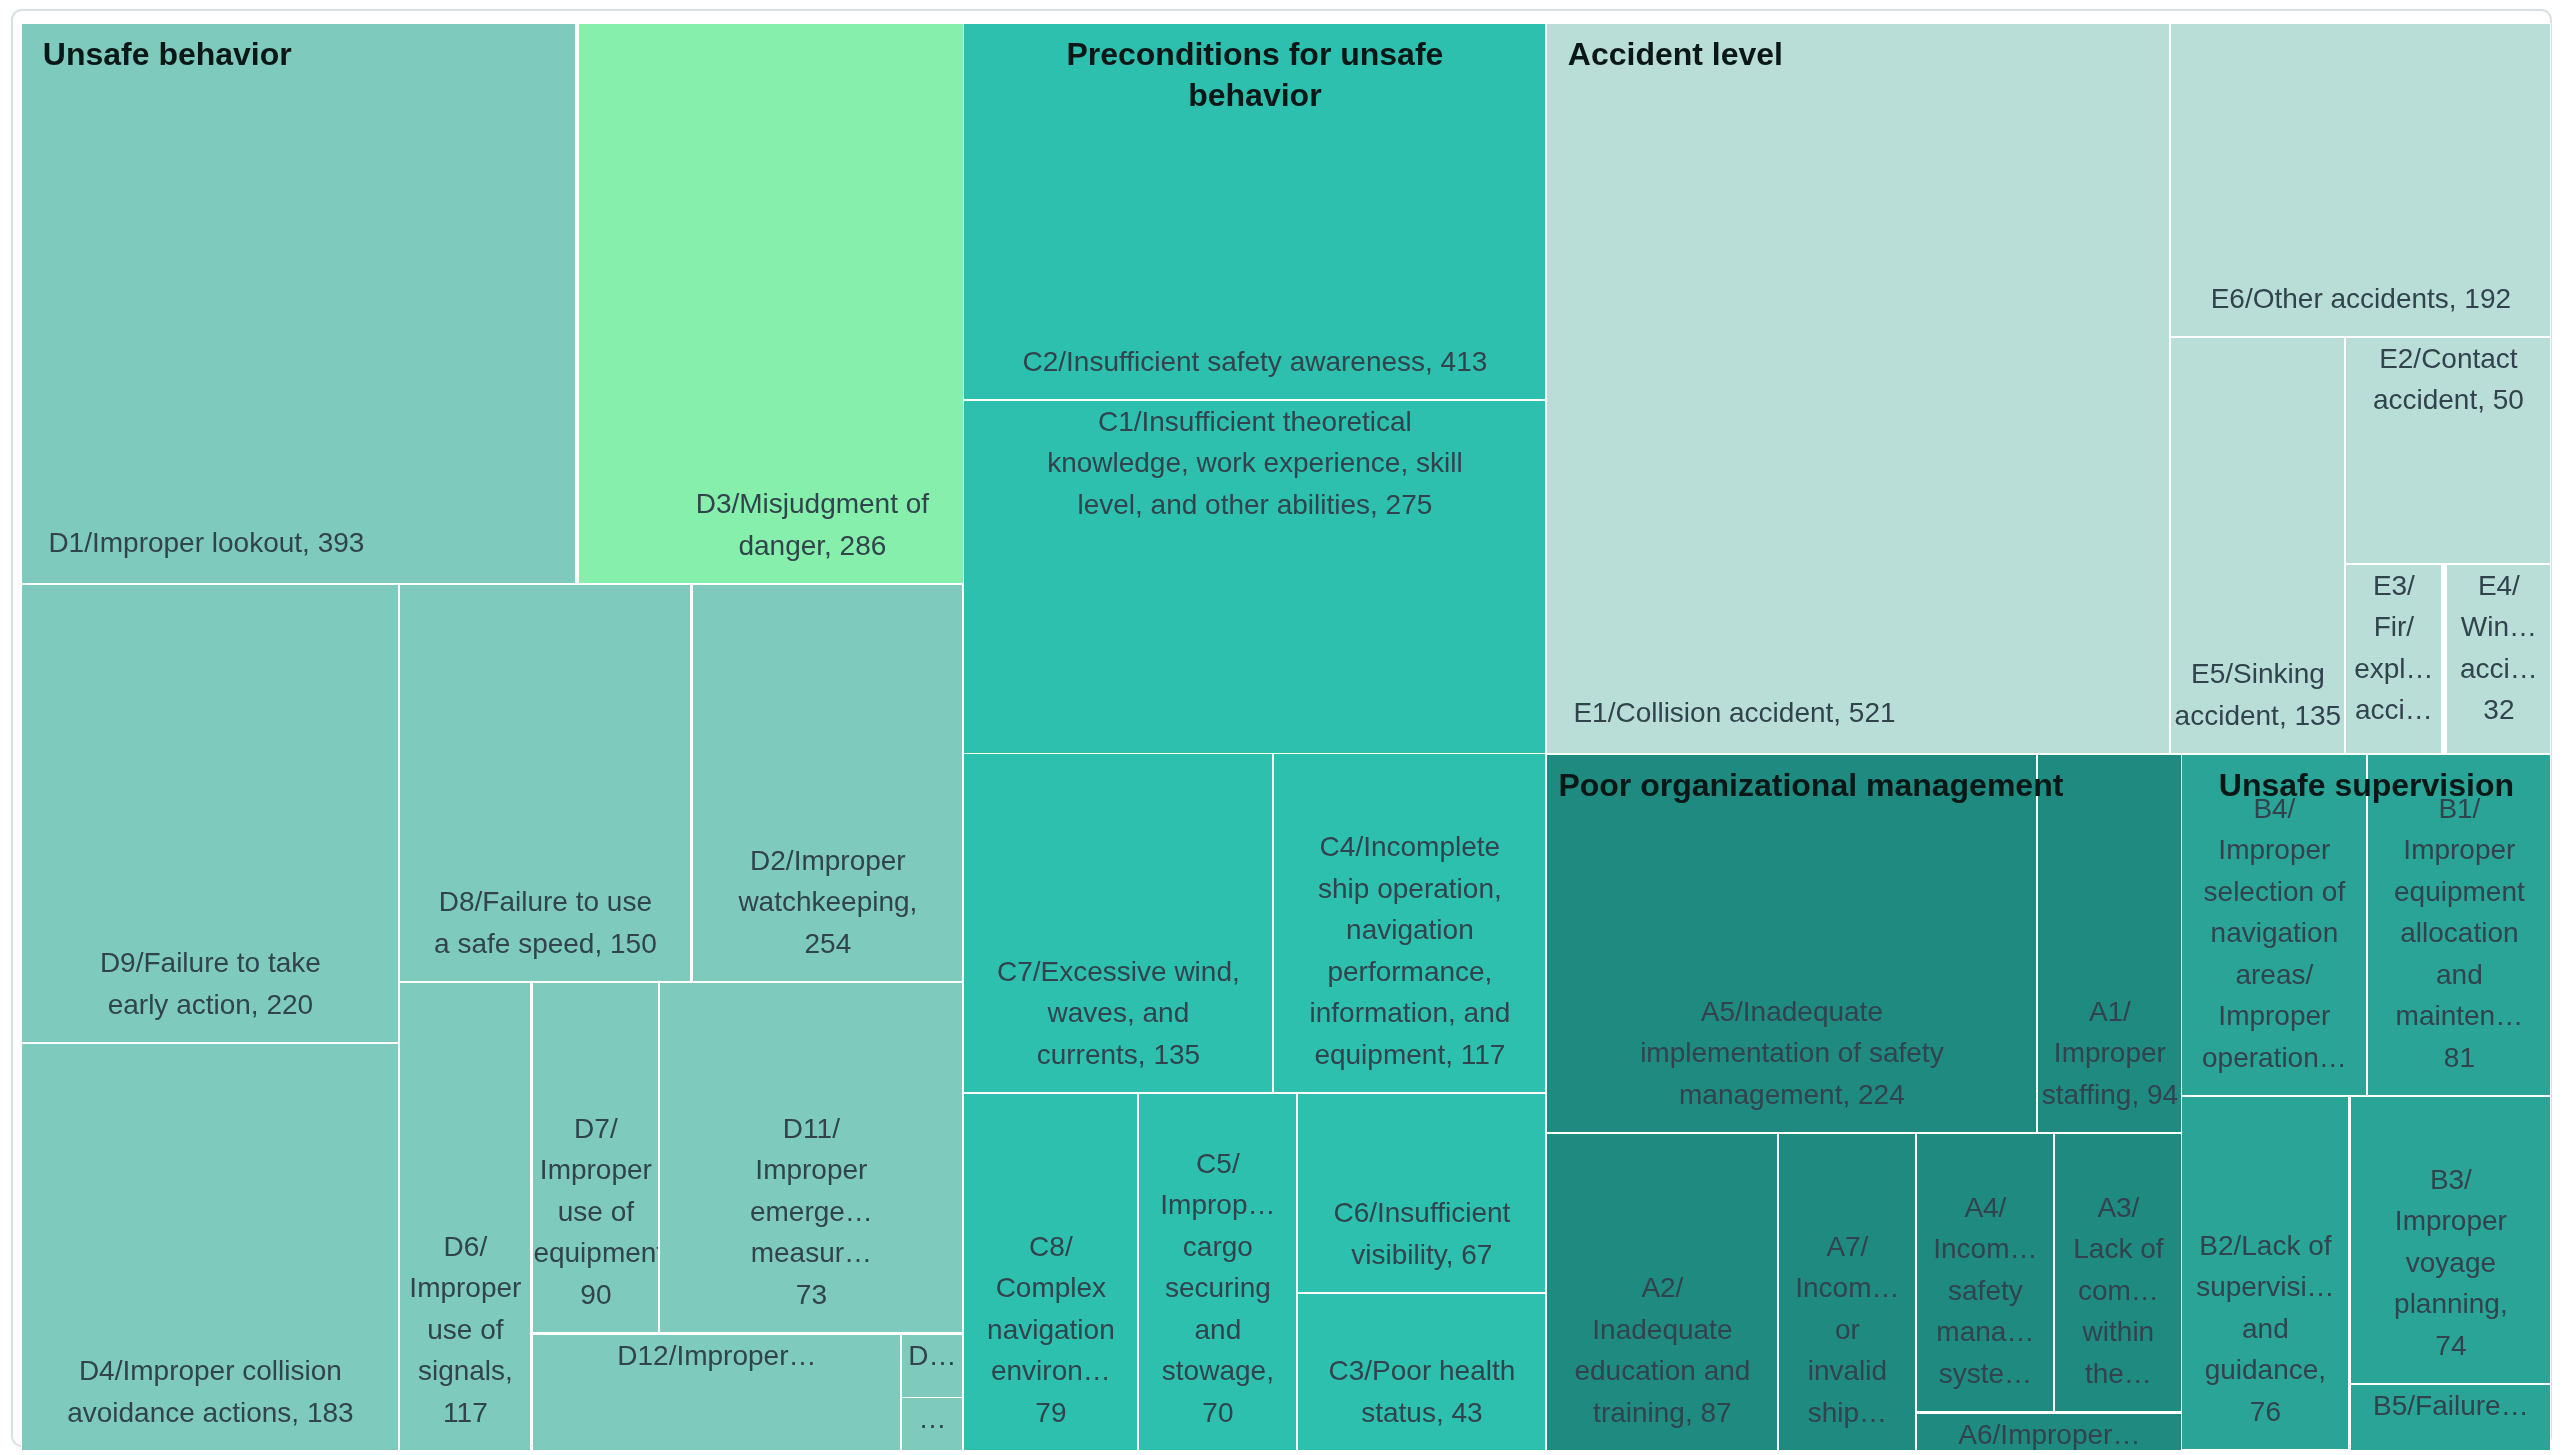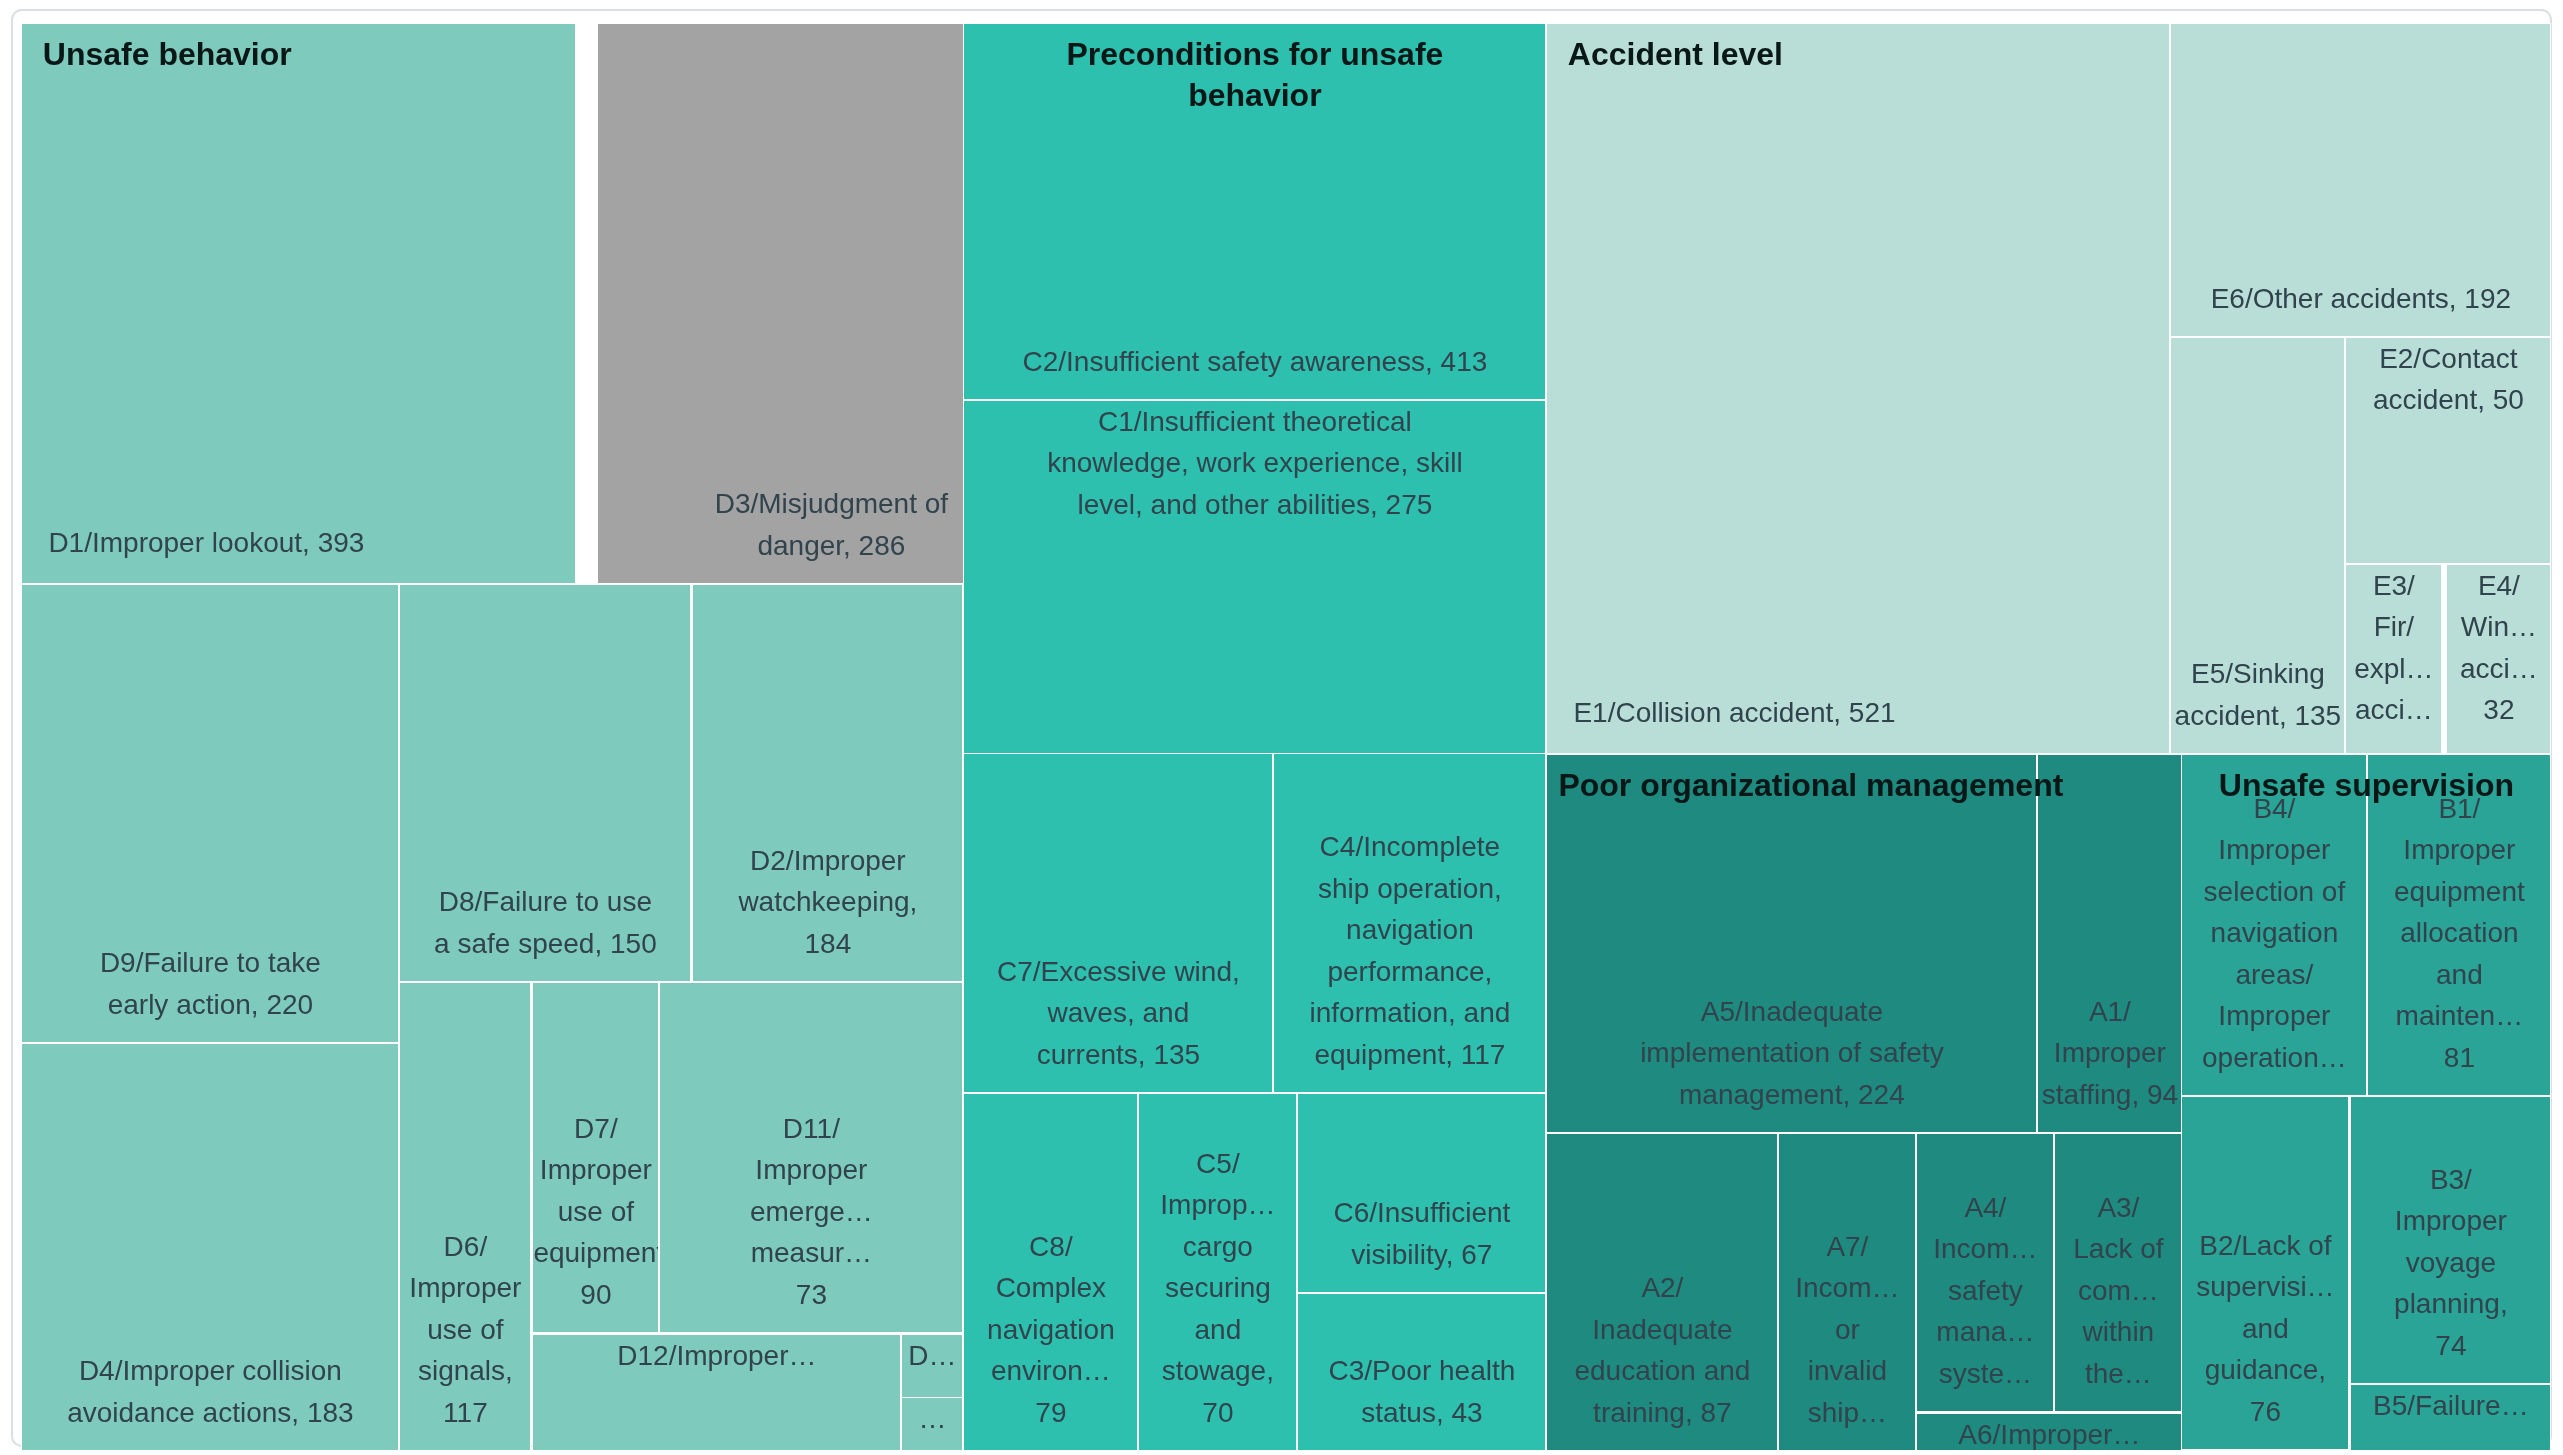--- a/index.html
+++ b/index.html
@@ -25,36 +25,36 @@
   .hdr.center{text-align:center;padding-top:10.7px;}
 </style>
 </head>
 <body>
 
 <div class="frame"></div>
 <div class="treemap">
     <div class="cell bl" style="left: 0px; top: 0px; width: 555px; height: 561px; background: rgb(126, 203, 189);">
       <div class="lbl">D1/Improper lookout, 393</div>
     </div>
-    <div class="cell bc" style="left: 576px; top: 0px; width: 468px; height: 561px; background: #a3a3a3;">
+    <div class="cell bc" style="left: 557px; top: 0px; width: 468px; height: 561px; background: #86efac;">
       <div class="lbl">D3/Misjudgment of
 danger, 286</div>
     </div>
     <div class="cell bc" style="left: 0px; top: 561px; width: 378px; height: 459px; background: rgb(126, 203, 189);">
       <div class="lbl">D9/Failure to take
 early action, 220</div>
     </div>
     <div class="cell bc" style="left: 378px; top: 561px; width: 292px; height: 398px; background: rgb(126, 203, 189);">
       <div class="lbl">D8/Failure to use
 a safe speed, 150</div>
     </div>
     <div class="cell bc" style="left: 671px; top: 561px; width: 271px; height: 398px; background: rgb(126, 203, 189);">
       <div class="lbl">D2/Improper
 watchkeeping,
-184</div>
+254</div>
     </div>
     <div class="cell bc" style="left: 0px; top: 1020px; width: 378px; height: 408px; background: rgb(126, 203, 189);">
       <div class="lbl">D4/Improper collision
 avoidance actions, 183</div>
     </div>
     <div class="cell bc" style="left: 378px; top: 959px; width: 132px; height: 469px; background: rgb(126, 203, 189);">
       <div class="lbl">D6/
 Improper
 use of
 signals, 117</div>

